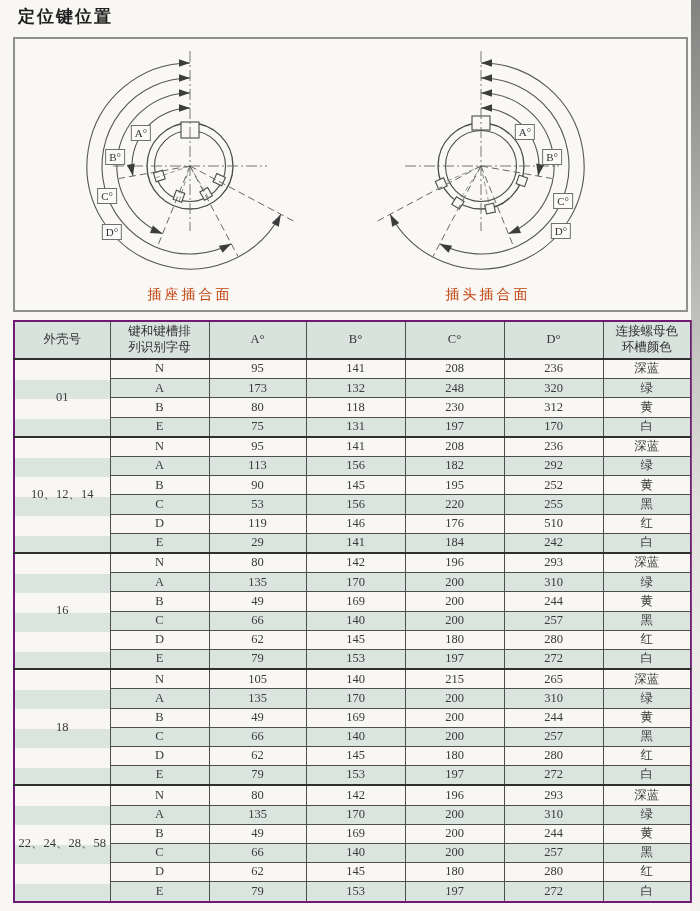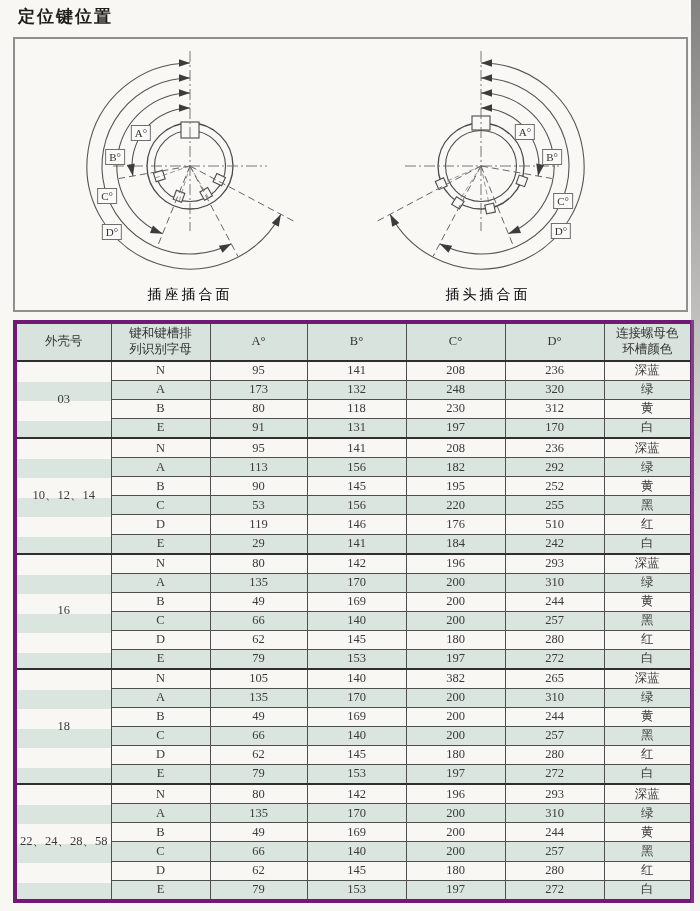--- a/index.html
+++ b/index.html
@@ -18,26 +18,26 @@
     border:2px solid #8f8f8f;box-sizing:border-box;background:#f9f8f5;
   }
   .figure-box svg{display:block;}
   .ang-label{
     position:absolute;transform:translate(-50%,-50%);
     border:1px solid #6f6f6f;background:#fbfaf8;color:#333;
     font-size:11px;line-height:14px;padding:0 3px;white-space:nowrap;
   }
   .caption{
     position:absolute;transform:translate(-50%,-50%);
-    font-size:14px;letter-spacing:3px;color:#000000;white-space:nowrap;
+    font-size:14px;letter-spacing:3px;color:#c2410c;white-space:nowrap;
   }
   table.key-table{
     position:absolute;left:13px;top:320px;width:677px;height:583px;
     border-collapse:collapse;table-layout:fixed;
-    border:4px solid #701a75;
+    border:2px solid #701a75;
     font-size:12.5px;color:#3a3a3a;text-align:center;
   }
   .key-table th,.key-table td{
     border:1px solid #4e4e4e;padding:0 2px;font-weight:normal;line-height:1.25;
   }
   .key-table thead th{height:36px;background:#d9e3de;color:#333;}
   .key-table tr.stripe{background:#dbe5e0;}
   .key-table tr.group-start td{border-top:2px solid #2f2f2f;}
   .key-table td.shell{
     background:repeating-linear-gradient(to bottom,
@@ -175,21 +175,21 @@
           <th>键和键槽排<br>列识别字母</th>
           <th>A°</th>
           <th>B°</th>
           <th>C°</th>
           <th>D°</th>
           <th>连接螺母色<br>环槽颜色</th>
         </tr>
       </thead>
     <tbody>
         <tr class="group-start">
-          <td rowspan="4" class="shell">03</td>
+          <td rowspan="4" class="shell">01</td>
           <td>N</td>
           <td>95</td>
           <td>141</td>
           <td>208</td>
           <td>236</td>
           <td>深蓝</td>
         </tr>
         <tr class="stripe">
           <td>A</td>
           <td>173</td>
@@ -201,21 +201,21 @@
         <tr>
           <td>B</td>
           <td>80</td>
           <td>118</td>
           <td>230</td>
           <td>312</td>
           <td>黄</td>
         </tr>
         <tr class="stripe">
           <td>E</td>
-          <td>91</td>
+          <td>75</td>
           <td>131</td>
           <td>197</td>
           <td>170</td>
           <td>白</td>
         </tr>
         <tr class="group-start">
           <td rowspan="6" class="shell">10、12、14</td>
           <td>N</td>
           <td>95</td>
           <td>141</td>
@@ -310,21 +310,21 @@
           <td>153</td>
           <td>197</td>
           <td>272</td>
           <td>白</td>
         </tr>
         <tr class="group-start">
           <td rowspan="6" class="shell">18</td>
           <td>N</td>
           <td>105</td>
           <td>140</td>
-          <td>382</td>
+          <td>215</td>
           <td>265</td>
           <td>深蓝</td>
         </tr>
         <tr class="stripe">
           <td>A</td>
           <td>135</td>
           <td>170</td>
           <td>200</td>
           <td>310</td>
           <td>绿</td>

